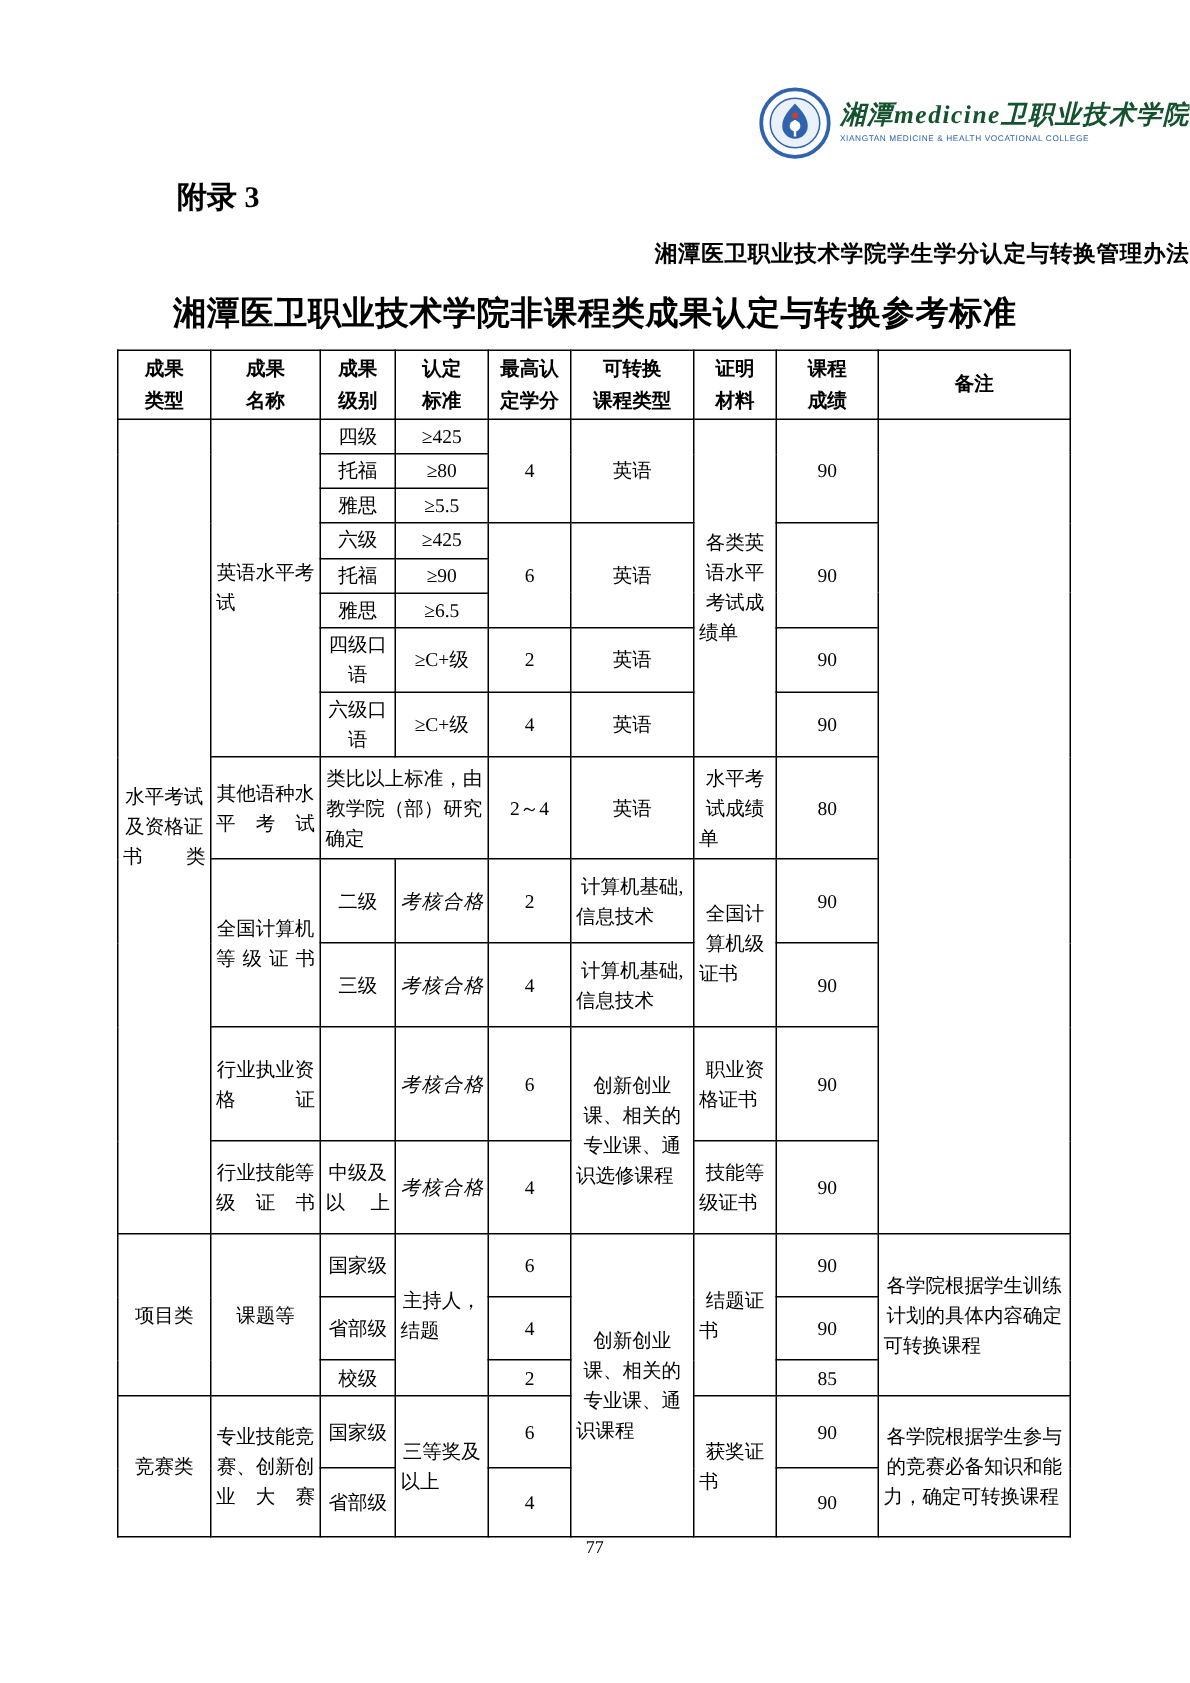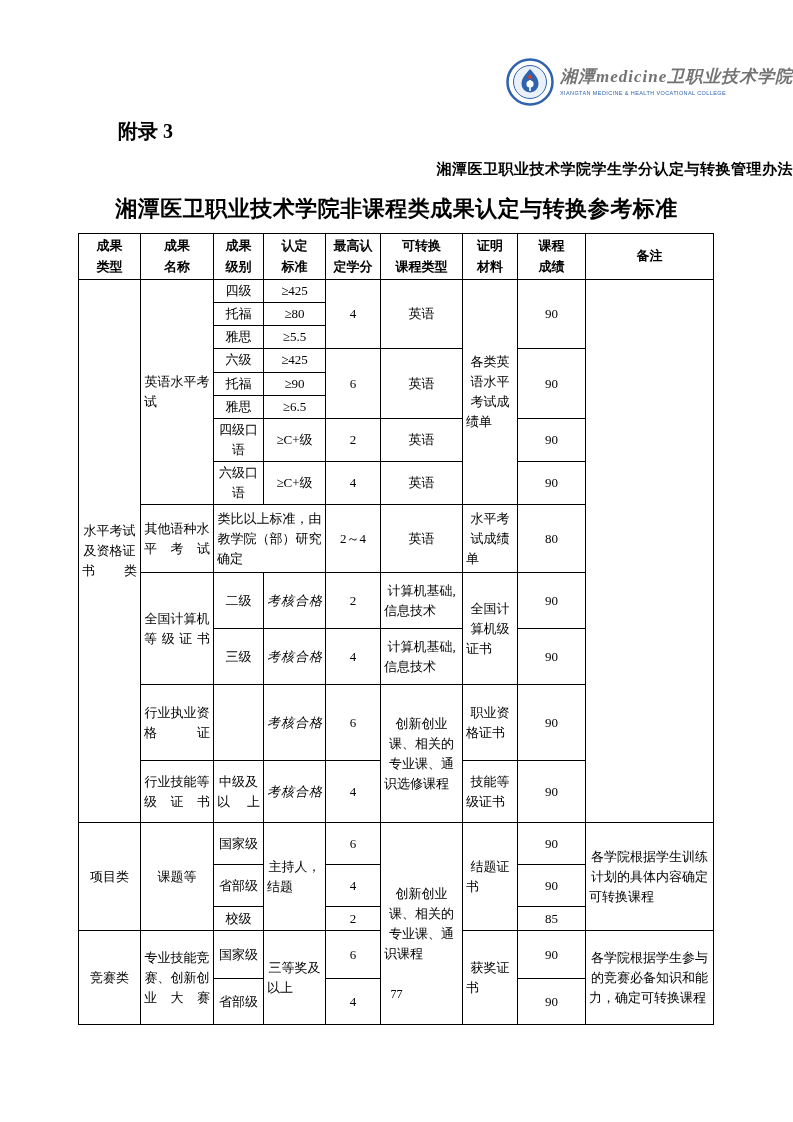--- a/index.html
+++ b/index.html
@@ -21,21 +21,21 @@
     position: absolute;
     top: 58px;
     left: 506px;
     display: flex;
     align-items: center;
     gap: 6px;
   }
   .logo-emblem { flex: 0 0 auto; }
   .logo-text { display: flex; flex-direction: column; justify-content: center; }
   .logo-cn {
-    color: #737373;
+    color: #14532d;
     font-size: 17px;
     font-weight: bold;
     font-style: italic;
     letter-spacing: 1px;
     line-height: 1.1;
     white-space: nowrap;
   }
   .logo-en {
     color: #2f63ad;
     font-size: 5.5px;
@@ -109,21 +109,21 @@
   tr.h56 { height: 56px; }
   tr.h76 { height: 76px; }
   tr.h62 { height: 62px; }
   tr.h42 { height: 42px; }
   tr.h24 { height: 24px; }
   tr.h48 { height: 48px; }
   tr.h46 { height: 46px; }
 
   .page-number {
     position: absolute;
-    top: 987px;
+    top: 1024px;
     left: 0;
     width: 100%;
     text-align: center;
     font-size: 12px;
   }
 </style>
 </head>
 <body>
 
 <div class="page">

